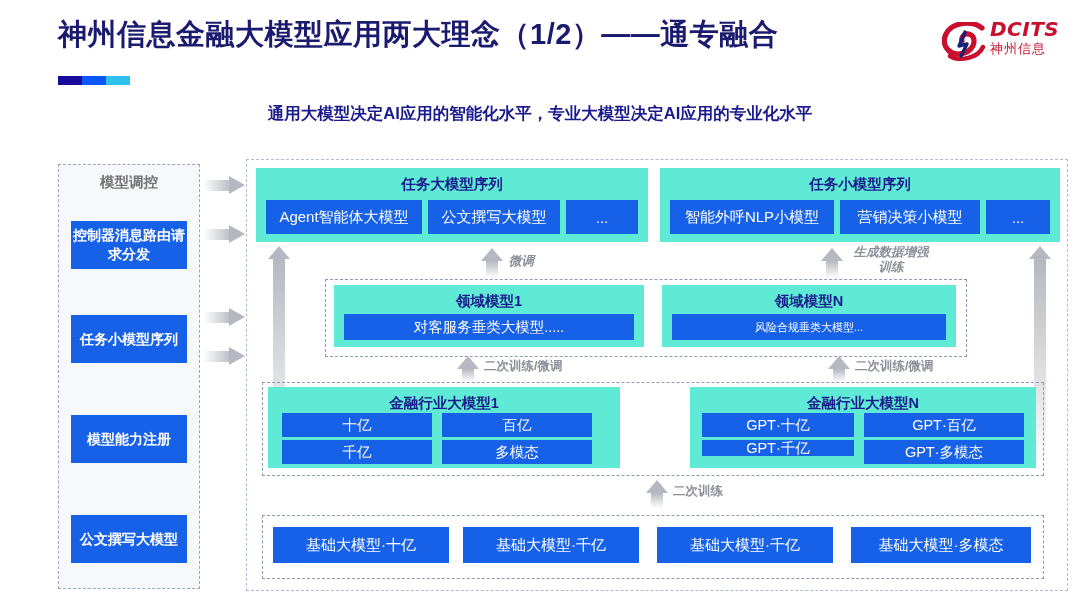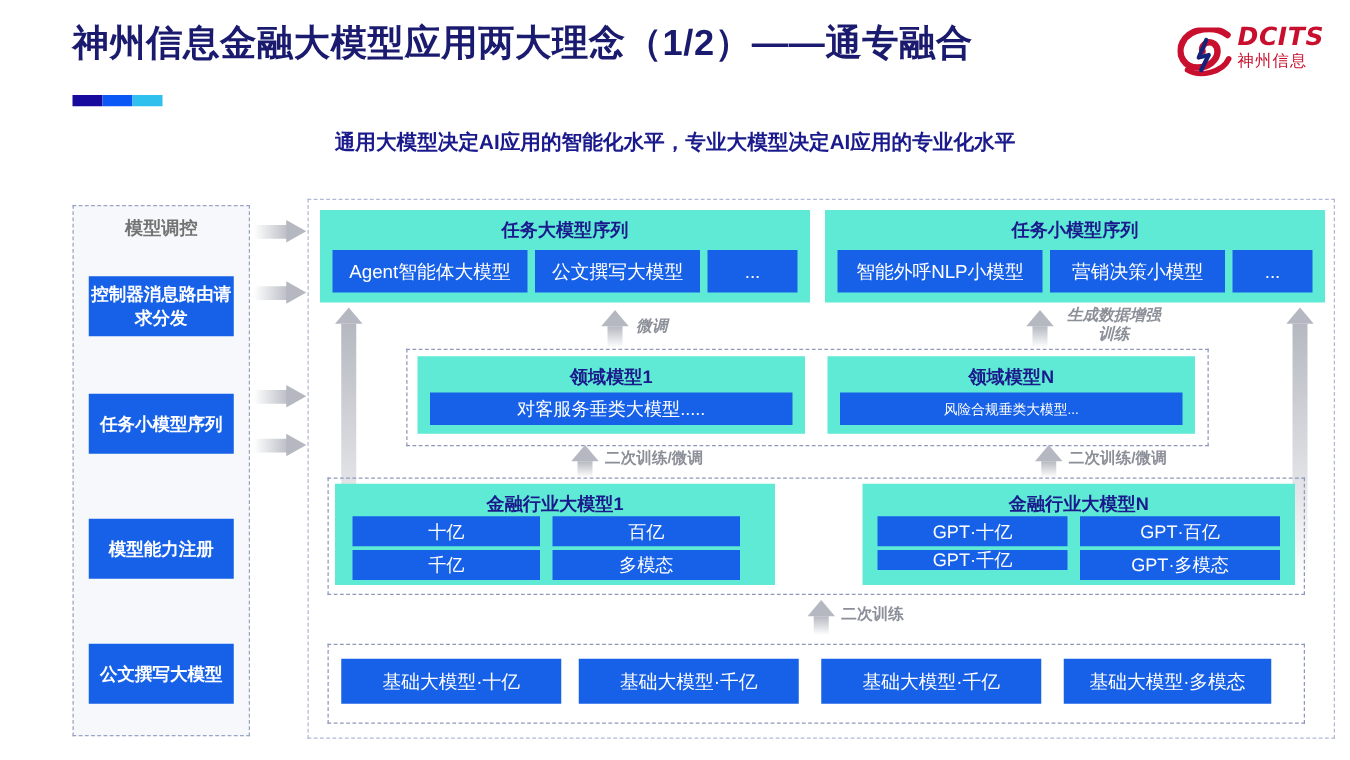--- a/index.html
+++ b/index.html
@@ -233,16 +233,16 @@
   <div class="uparrow" style="left:646px;top:330px;height:28px;">
     <div class="uhead"></div>
     <div class="ushaft" style="height:15px;"></div>
   </div>
   <div class="alabel" style="left:673px;top:334px;">二次训练</div>
 
   <div class="dgroup" style="left:262px;top:365px;width:780px;height:62px;">
     <div class="bbox" style="left:10px;top:11px;width:176px;height:36px;font-size:15px;">基础大模型·十亿</div>
     <div class="bbox" style="left:200px;top:11px;width:176px;height:36px;font-size:15px;">基础大模型·千亿</div>
     <div class="bbox" style="left:394px;top:11px;width:176px;height:36px;font-size:15px;">基础大模型·千亿</div>
-    <div class="bbox" style="left:588px;top:11px;width:166px;height:36px;font-size:15px;">基础大模型·多模态</div>
+    <div class="bbox" style="left:588px;top:11px;width:180px;height:36px;font-size:15px;">基础大模型·多模态</div>
   </div>
 
 </div>
 
 </body></html>

